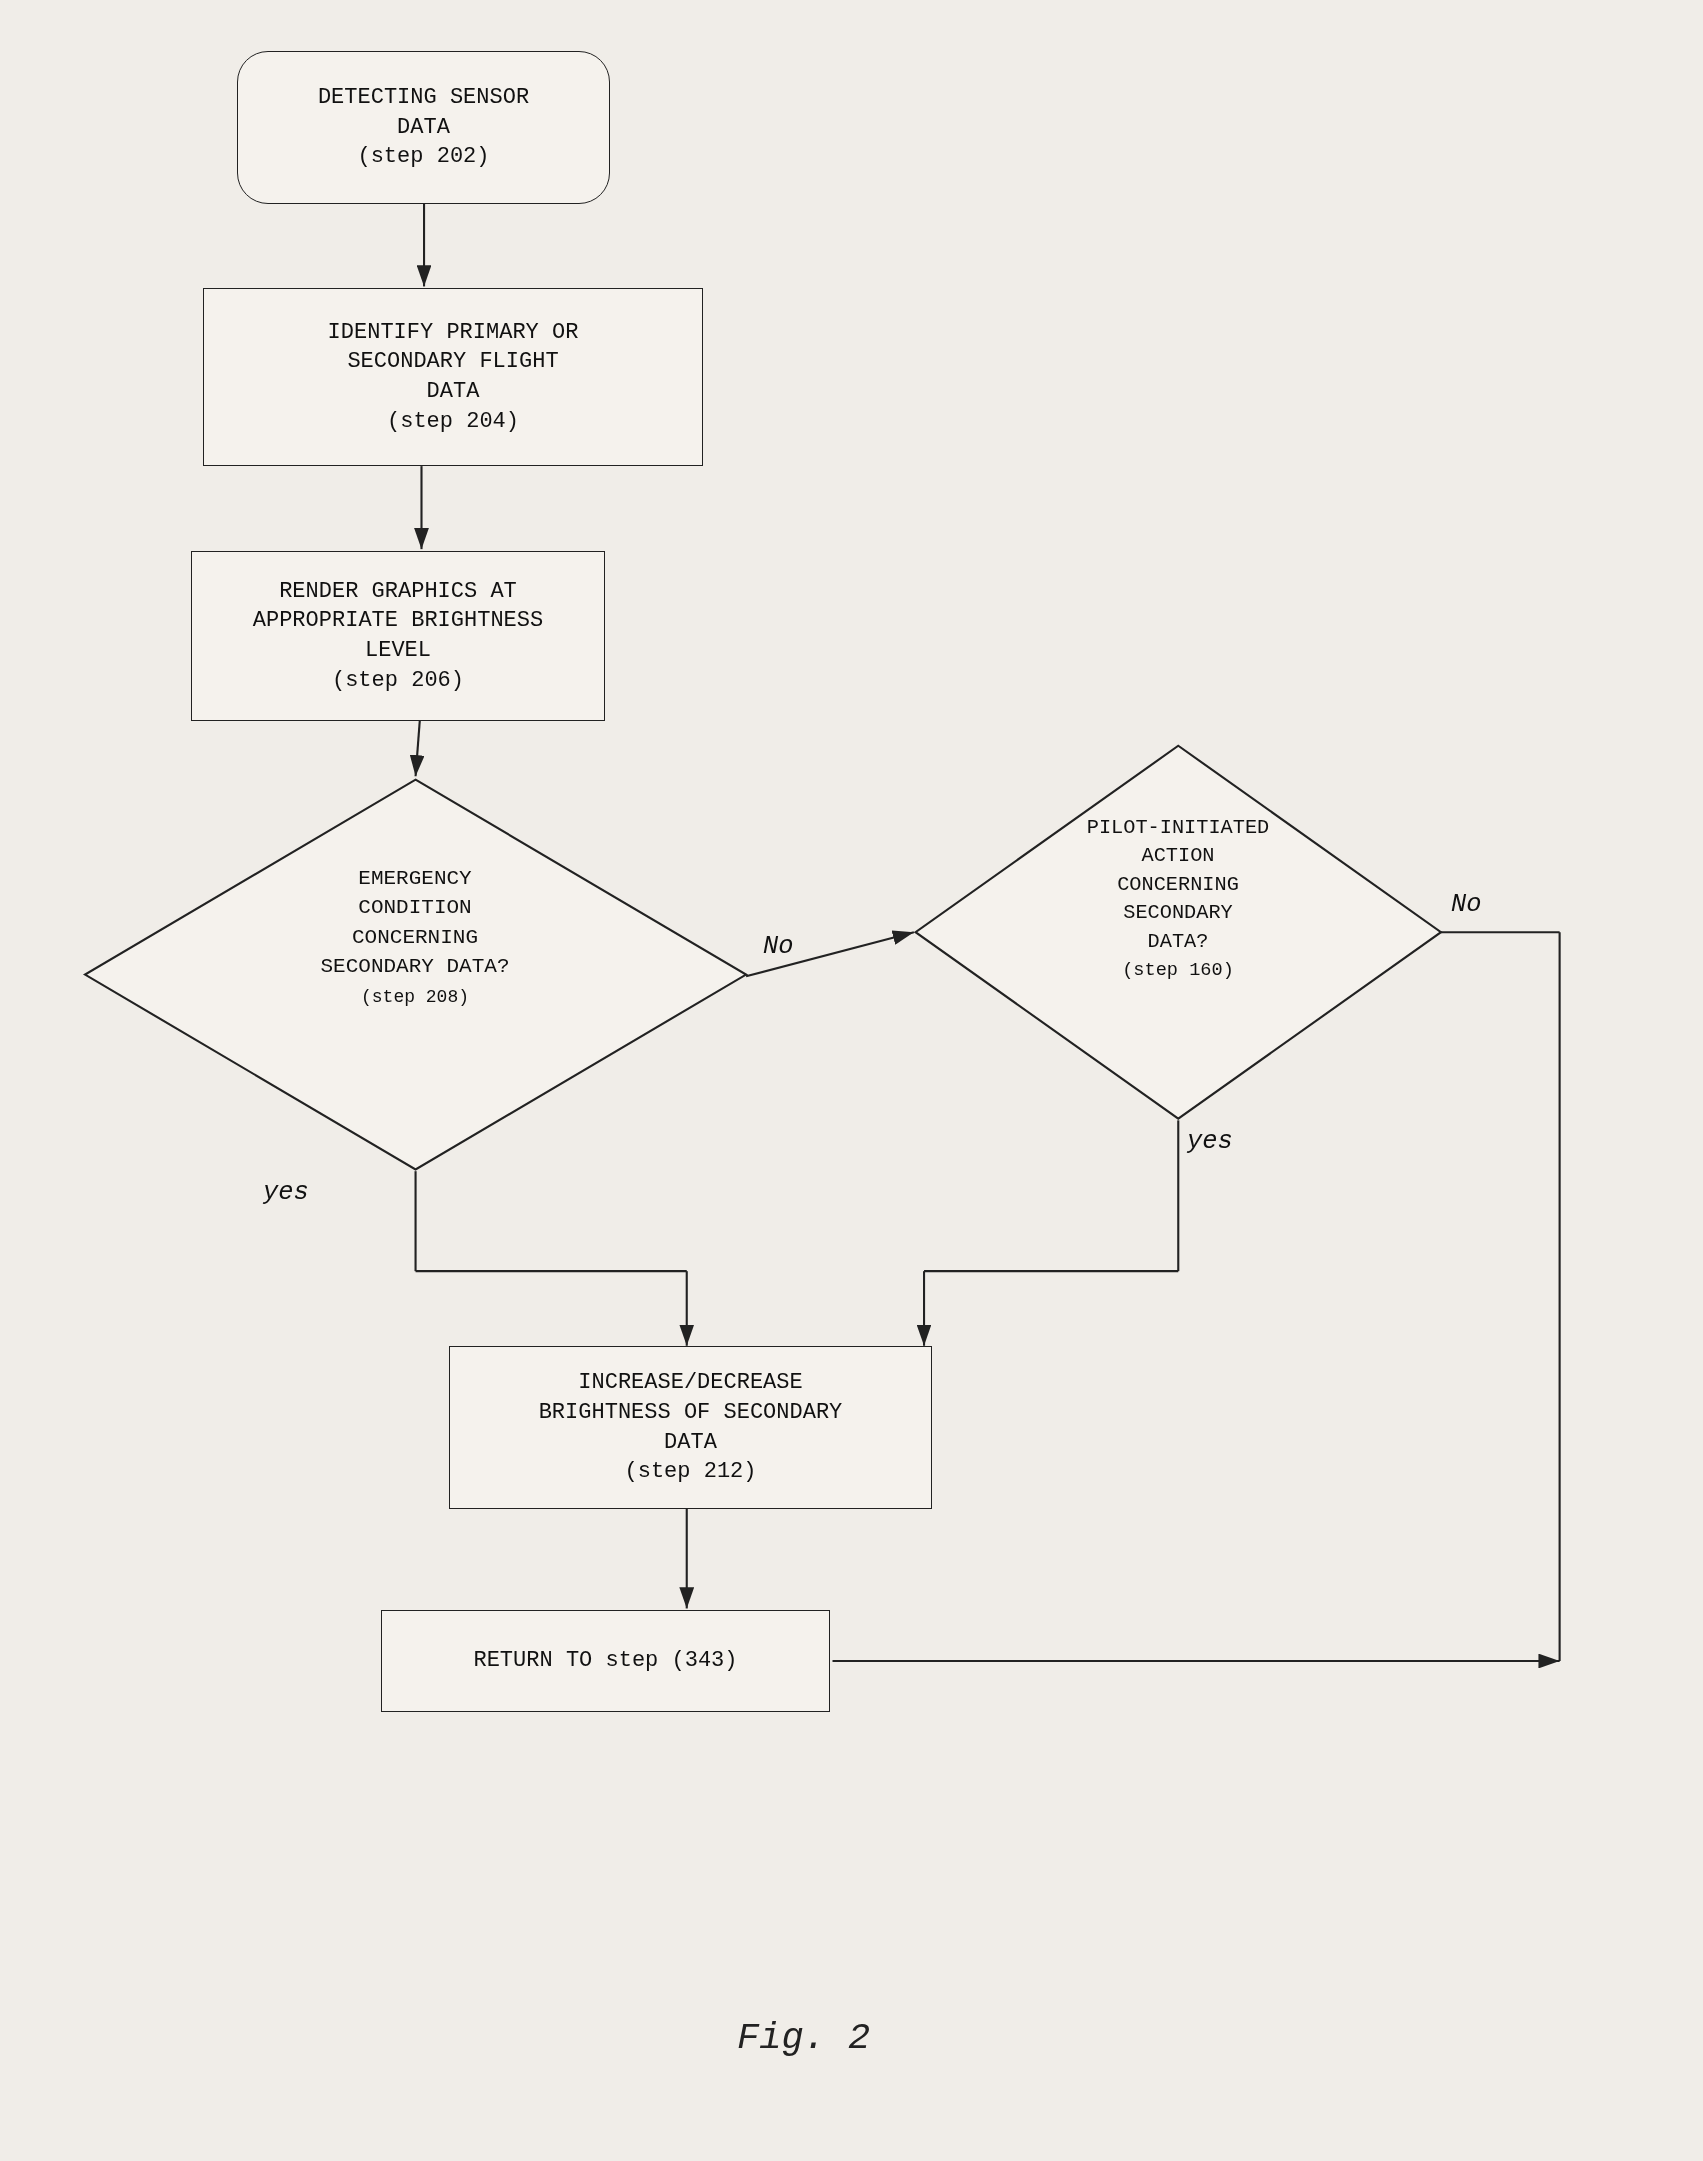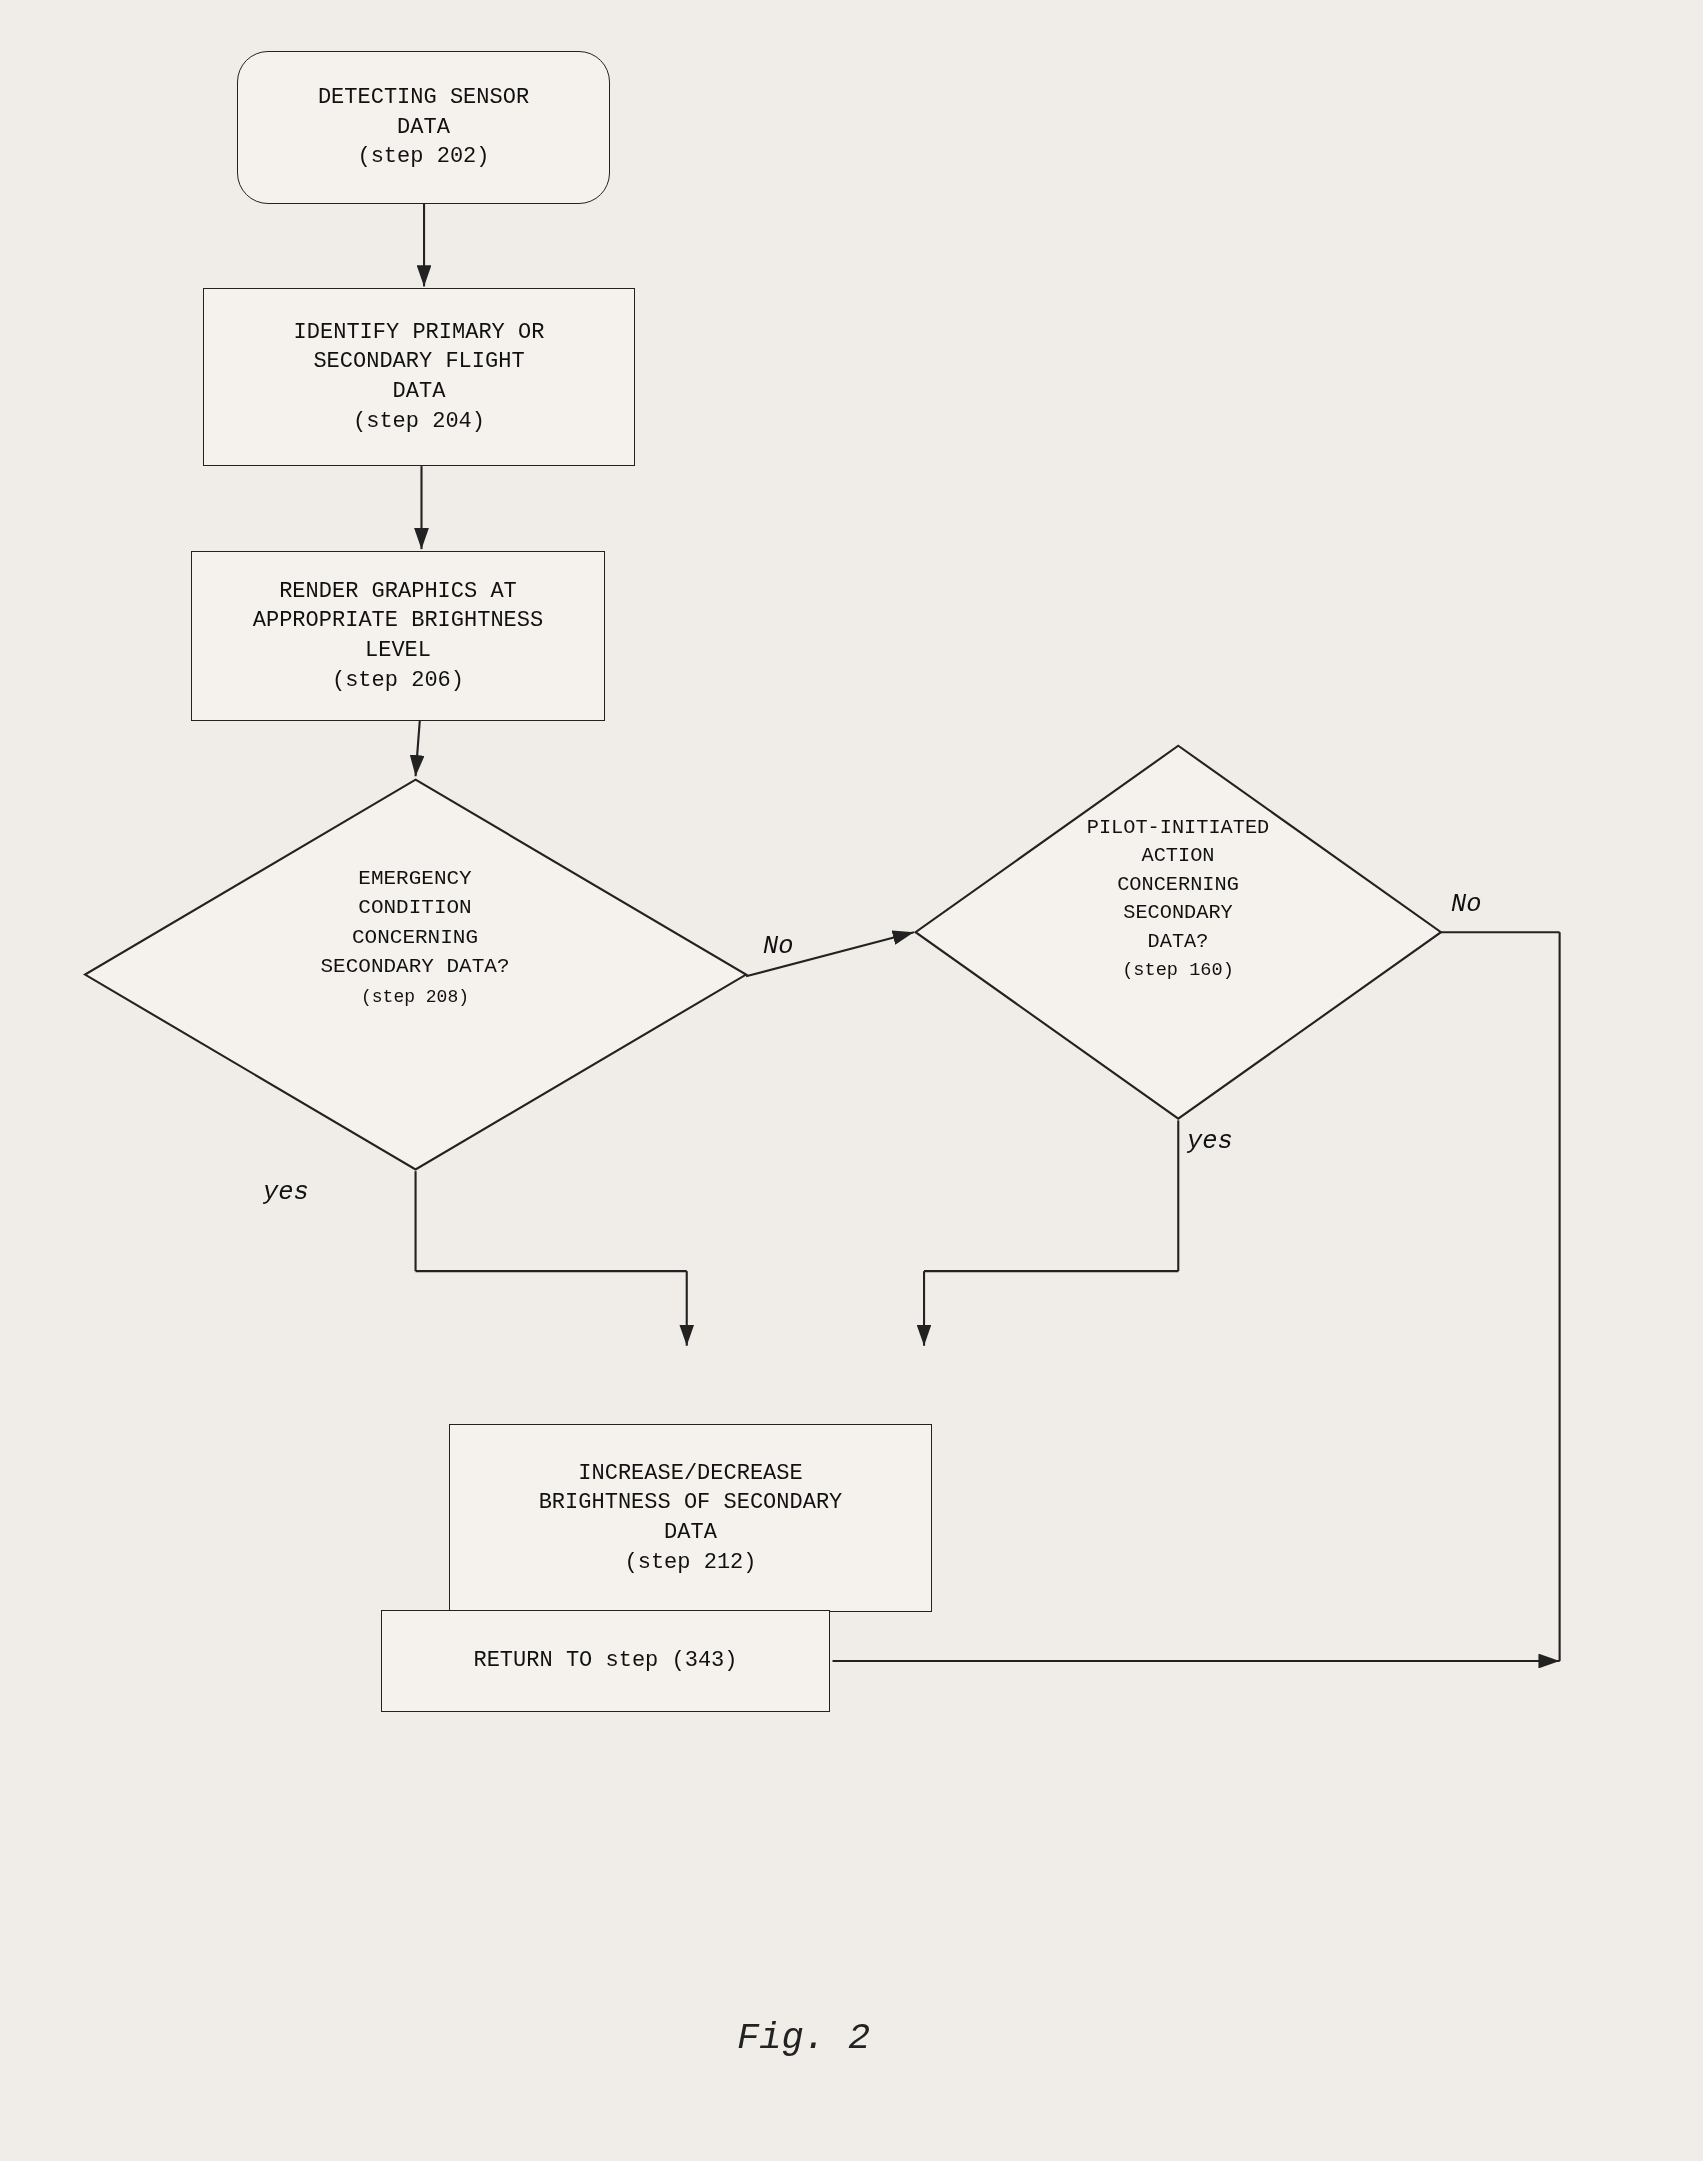--- a/index.html
+++ b/index.html
@@ -81,29 +81,29 @@
     <polygon points="490,920 880,1150 490,1380 100,1150" fill="#f5f2ed" stroke="#222" stroke-width="2.5"></polygon>
 
     <polygon points="1390,880 1700,1100 1390,1320 1080,1100" fill="#f5f2ed" stroke="#222" stroke-width="2.5"></polygon>
 
   </svg>
 
   <div class="box" style="left:237px; top:51px; width:373px; height:153px;border-radius:31px;">
     <span>DETECTING SENSOR<br>DATA<br>(step 202)</span>
   </div>
 
-  <div class="box" style="left:203px; top:288px; width:432px; height:178px;align-items:center;">
+  <div class="box" style="left:203px; top:288px; width:500px; height:178px;align-items:center;">
     <span>IDENTIFY PRIMARY OR<br>SECONDARY FLIGHT<br>DATA<br>(step 204)</span>
   </div>
 
   <div class="box" style="left:191px; top:551px; width:414px; height:170px;">
     <span>RENDER GRAPHICS AT<br>APPROPRIATE BRIGHTNESS<br>LEVEL<br>(step 206)</span>
   </div>
 
-  <div class="box" style="left:449px; top:1424px; width:483px; height:188px;">
+  <div class="box" style="left:449px; top:1346px; width:483px; height:163px;">
     <span>INCREASE/DECREASE<br>BRIGHTNESS OF SECONDARY<br>DATA<br>(step 212)</span>
   </div>
 
   <div class="box" style="left:381px; top:1610px; width:449px; height:102px;">
     <span>RETURN TO step (343)</span>
   </div>
 
   <div style="position:absolute; left:186px; top:864px; width:458px; text-align:center; font-size:21px; font-family:'Courier New',Courier,monospace; color:#111; line-height:1.4; pointer-events:none;">
     EMERGENCY<br>CONDITION<br>CONCERNING<br>SECONDARY DATA?<br><span style="font-size:18px;">(step 208)</span>
   </div>

